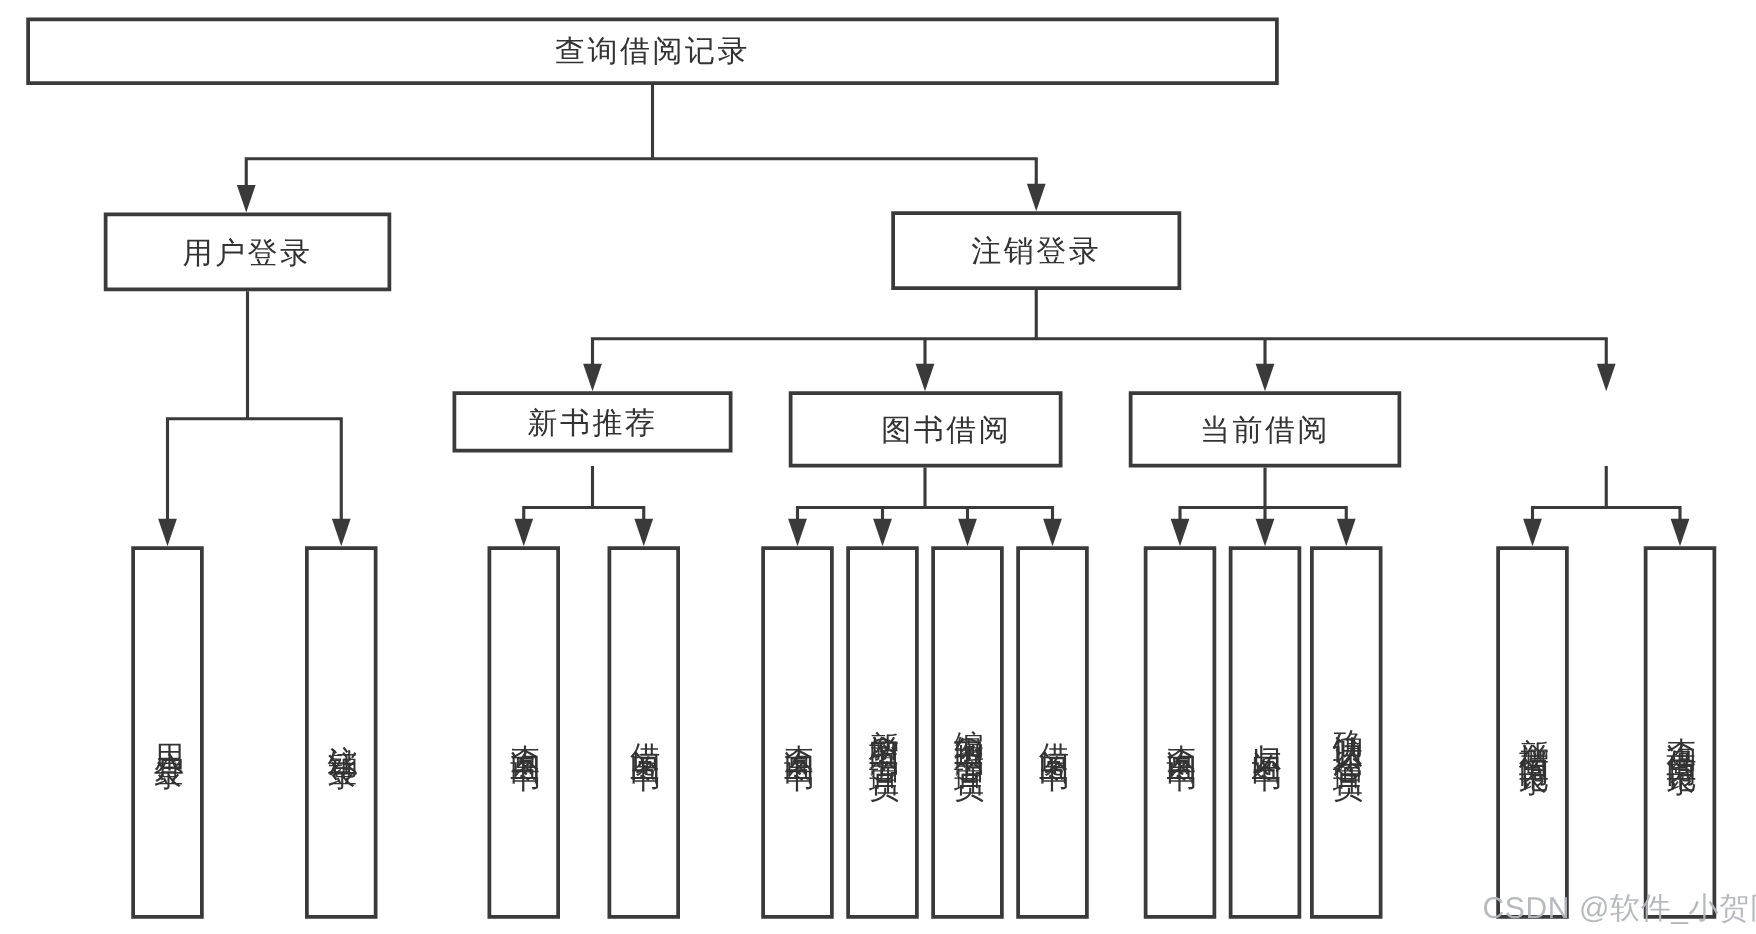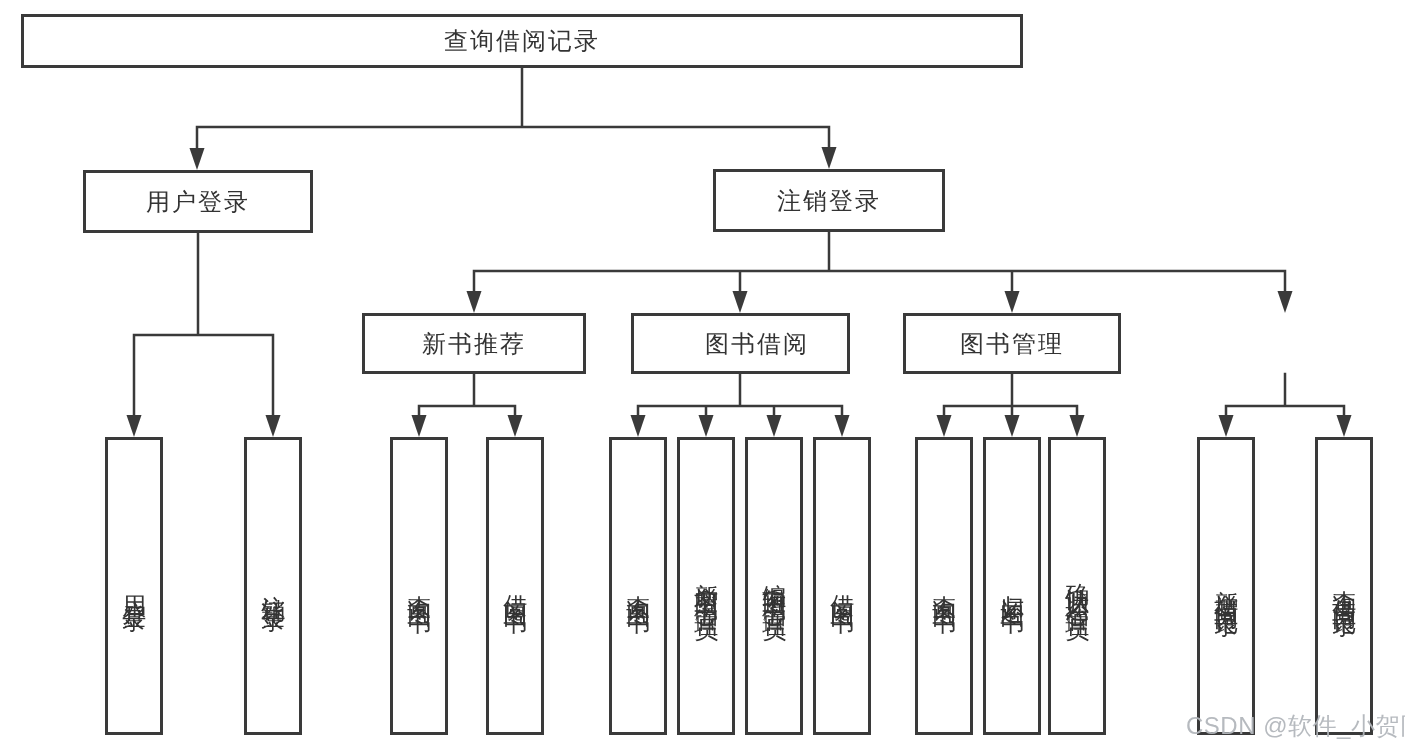--- a/index.html
+++ b/index.html
@@ -17,21 +17,21 @@
     background:var(--background);display:flex;align-items:center;justify-content:center;
     color:var(--text);font-size:24px;letter-spacing:2px;white-space:nowrap;
   }
   .node.leaf span{
     writing-mode:vertical-lr;text-orientation:mixed;letter-spacing:5px;line-height:1.1;
   }
   
   .n-root{left:21px;top:14px;width:1002px;height:54px;}
   .n-user{left:83px;top:170px;width:230px;height:63px;}
   .n-mgmt{left:713px;top:169px;width:232px;height:63px;}
-  .n-l3a{left:362px;top:313px;width:224px;height:61px;}
+  .n-l3a{left:362px;top:313px;width:224px;height:49px;}
   .n-l3b{left:631px;top:313px;width:219px;height:61px;padding-left:33px;}
   .n-l3c{left:903px;top:313px;width:218px;height:61px;}
   .n-l3d{left:1176px;top:313px;width:218px;height:61px;}
   
   .leaf{top:437px;width:58px;height:298px;}
   .lf-u1{left:105px;} .lf-u2{left:244px;}
   .lf-a1{left:390px;} .lf-a2{left:486px;}
   .lf-b1{left:609px;} .lf-b2{left:677px;} .lf-b3{left:745px;} .lf-b4{left:813px;}
   .lf-c1{left:915px;} .lf-c2{left:983px;} .lf-c3{left:1048px;}
   .lf-d1{left:1197px;} .lf-d2{left:1315px;}
@@ -92,21 +92,21 @@
     <span>注销登录</span>
   </div>
 
   <div class="node n-l3a">
     <span>新书推荐</span>
   </div>
   <div class="node n-l3b">
     <span>图书借阅</span>
   </div>
   <div class="node n-l3c">
-    <span>图书管理</span>
+    <span>当前借阅</span>
   </div>
 
   <div class="node leaf lf-u1">
     <span>用户登录</span>
   </div>
   <div class="node leaf lf-u2">
     <span>注销登录</span>
   </div>
 
   <div class="node leaf lf-a1">

